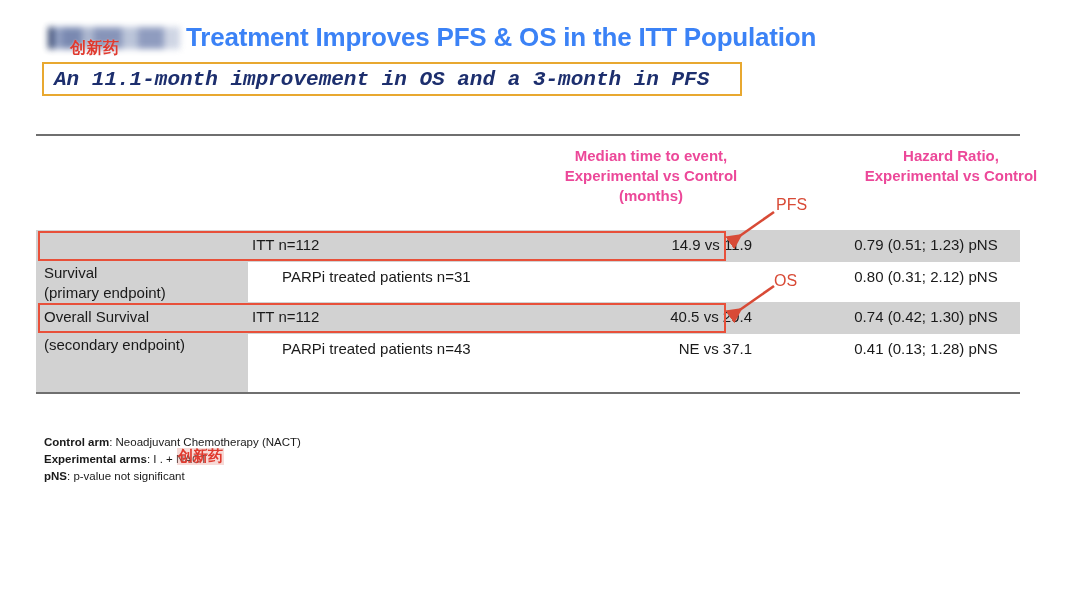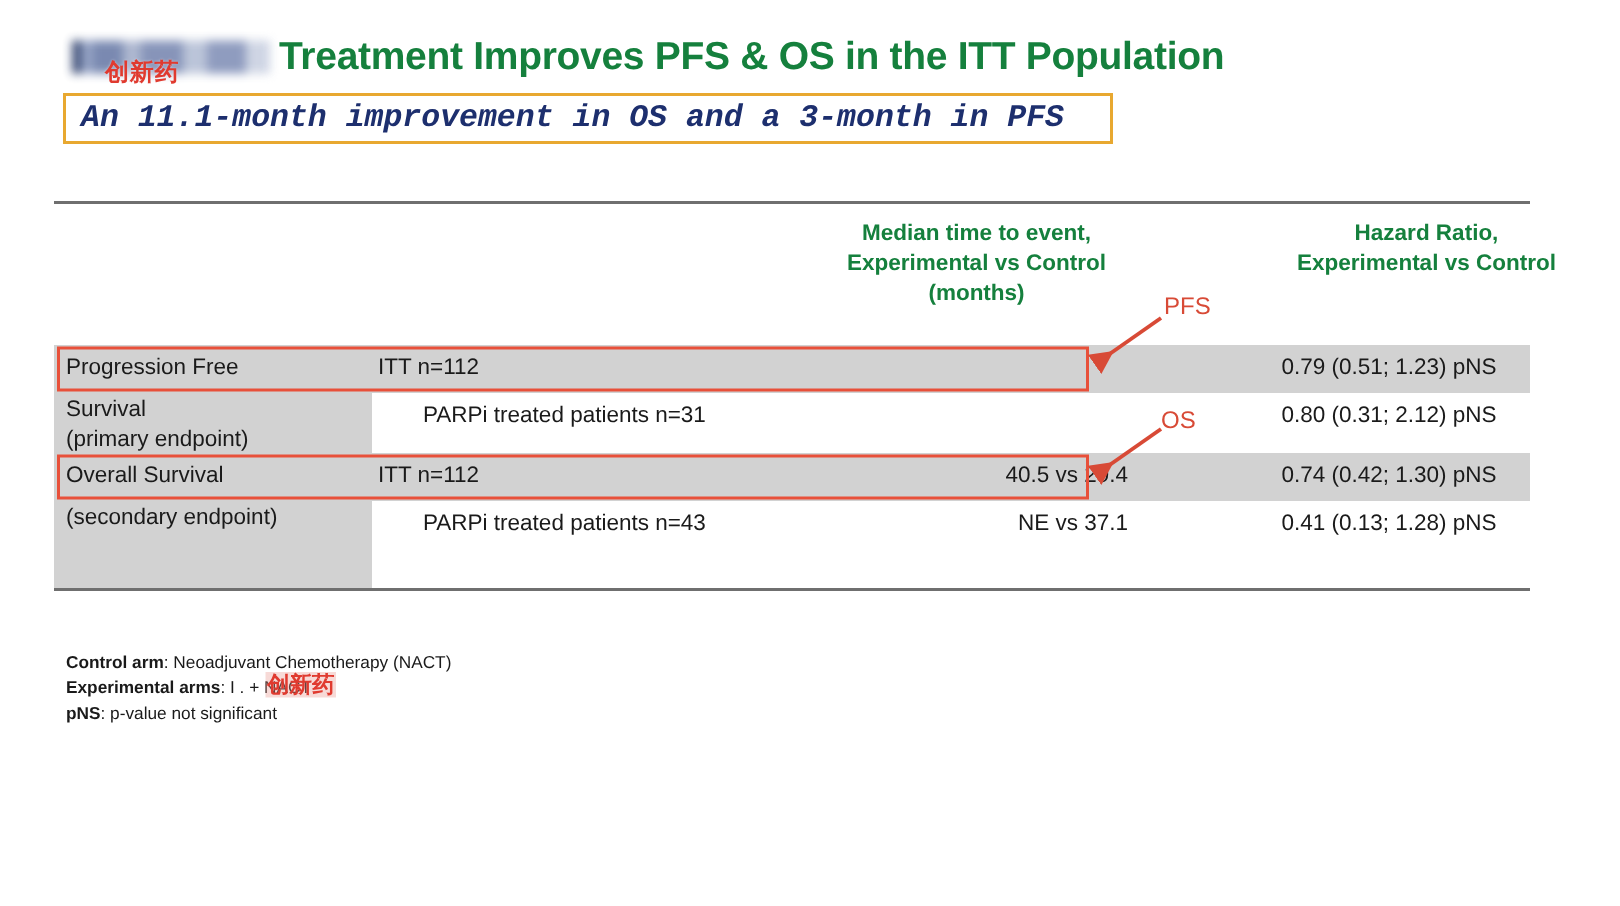--- a/index.html
+++ b/index.html
@@ -35,21 +35,21 @@
     position: absolute; left: 22px; top: 14px;
     font-size: 16px; font-weight: 700; color: #e03a2f;
     letter-spacing: .5px;
     text-shadow: 0 0 2px rgba(255,255,255,.5);
     font-family: "DejaVu Sans", sans-serif;
   }
 
   .title {
     position: absolute; left: 186px; top: 22px;
     font-size: 26px; font-weight: 700;
-    color: #15803d;
+    color: #3b82f6;
     letter-spacing: -0.2px;
     white-space: nowrap;
   }
 
   .subtitle-box {
     position: absolute; left: 42px; top: 62px;
     width: 700px; height: 34px;
     background: #ffffff;
     border: 2px solid #e8a830;
     display: flex; align-items: center;
@@ -82,21 +82,21 @@
   
   .row-band {
     position: absolute; left: 0; width: 984px; height: 32px;
     background: #d2d2d2;
   }
   .band-1 { top: 96px; }
   .band-3 { top: 168px; }
 
   .hdr {
     position: absolute;
-    font-size: 15px; font-weight: 700; color: #15803d;
+    font-size: 15px; font-weight: 700; color: #ec4899;
     text-align: center; line-height: 20px;
   }
   .hdr-median { left: 470px; top: 12px; width: 290px; }
   .hdr-hr     { left: 770px; top: 12px; width: 290px; }
 
   .cell {
     position: absolute;
     font-size: 15px; color: #1a1a1a; line-height: 20px;
     white-space: nowrap;
   }
@@ -163,26 +163,24 @@
     <div class="hdr hdr-median">
       <div>Median time to event,</div>
       <div>Experimental vs Control</div>
       <div>(months)</div>
     </div>
     <div class="hdr hdr-hr">
       <div>Hazard Ratio,</div>
       <div>Experimental vs Control</div>
     </div>
 
-    <div class="cell c-endpoint" style="top:101px">
-      <span>Progression Free</span>
-    </div>
     <div class="cell c-pop" style="top:101px">
       <span>ITT n=112</span>
     </div>
+    <div class="cell c-median" style="top:101px">14.9 vs 11.9</div>
     <div class="cell c-hr" style="top:101px">0.79 (0.51; 1.23) pNS</div>
 
     <div class="cell c-endpoint" style="top:149px">(primary endpoint)</div>
     <div class="cell c-endpoint" style="top:129px">
       <span>Survival</span>
     </div>
     <div class="cell c-pop indent" style="top:133px">PARPi treated patients n=31</div>
     <div class="cell c-hr" style="top:133px">0.80 (0.31; 2.12) pNS</div>
 
     <div class="cell c-endpoint" style="top:173px">

